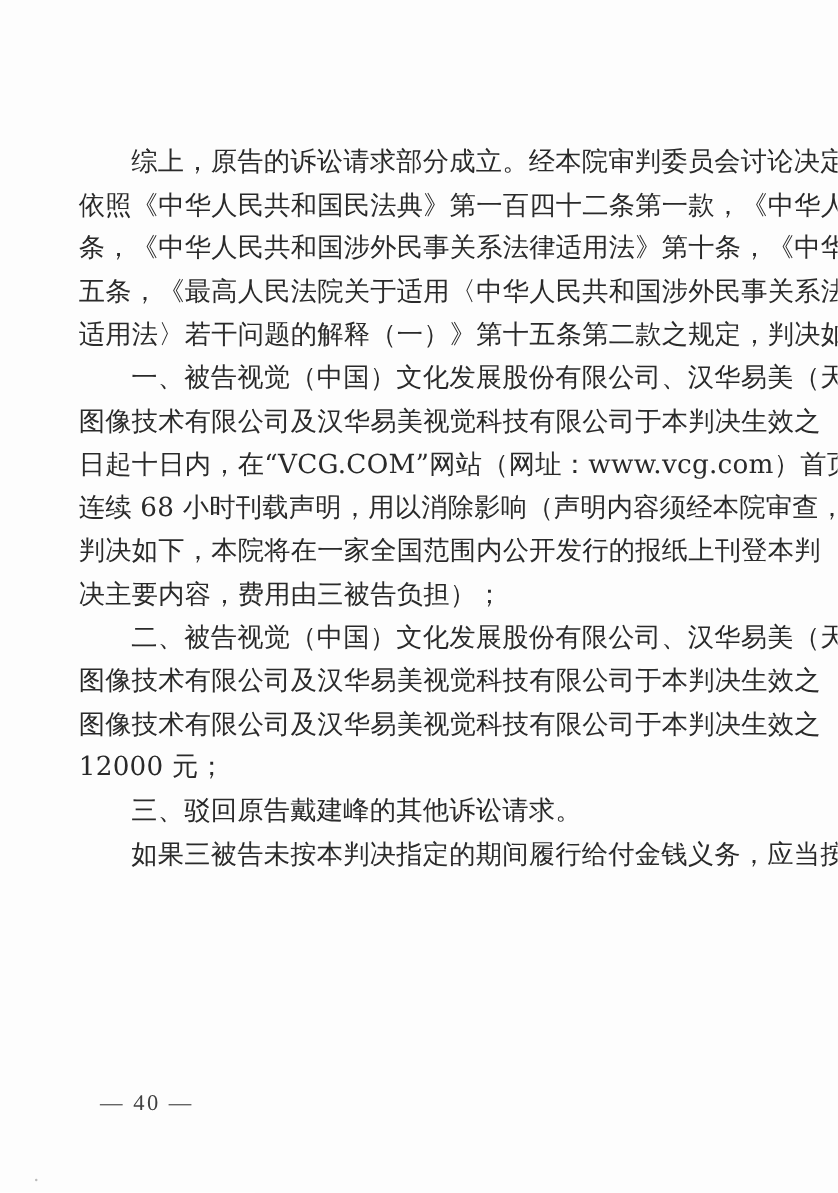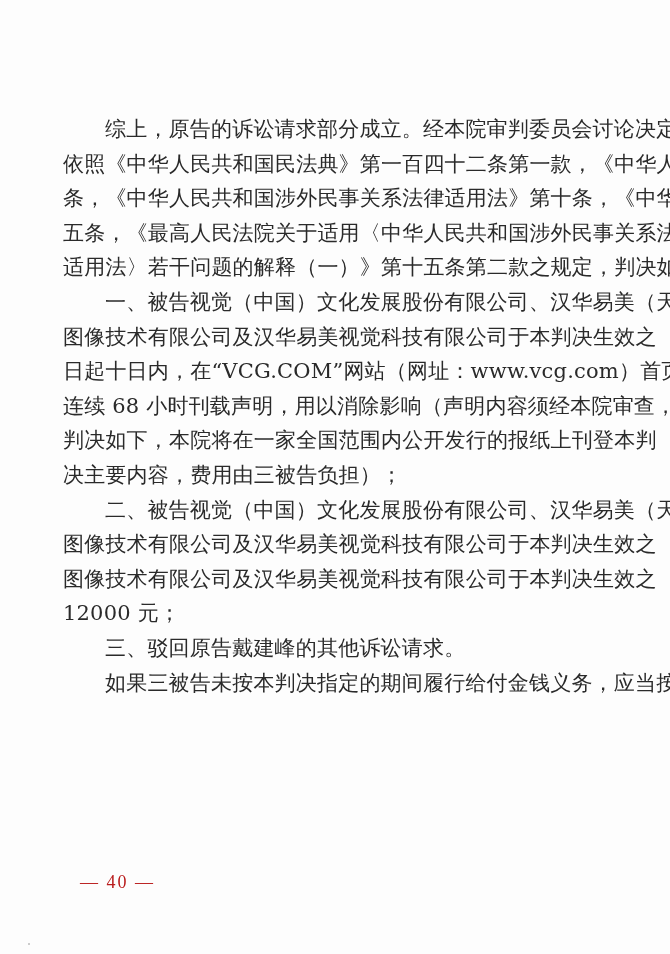--- a/index.html
+++ b/index.html
@@ -9,21 +9,21 @@
   }
   .page { position: absolute; left: 0; top: 0; width: 670px; height: 954px; background: #fdfdfd; }
   .body-text { position: absolute; left: 63px; top: 112px; width: 532px; }
   .line {
     height: 34.6px; line-height: 34.6px; font-size: 21px; white-space: nowrap;
     text-align: justify; text-align-last: justify; letter-spacing: 0.2px;
   }
   .line.indent { padding-left: 42px; }
   .line.last { text-align-last: left; }
   .page-number {
-    position: absolute; left: 80px; top: 872px; font-size: 18px; color: #b91c1c;
+    position: absolute; left: 80px; top: 872px; font-size: 18px; color: #404040;
     font-family: "Liberation Serif", serif; letter-spacing: 2px;
   }
   .speck { position: absolute; left: 28px; top: 943px; width: 2px; height: 2px; background: #bbb; border-radius: 1px; }
 </style>
 </head>
 <body>
 
 <div class="page">
   <div class="body-text">
     <div class="line indent">综上，原告的诉讼请求部分成立。经本院审判委员会讨论决定，</div>

